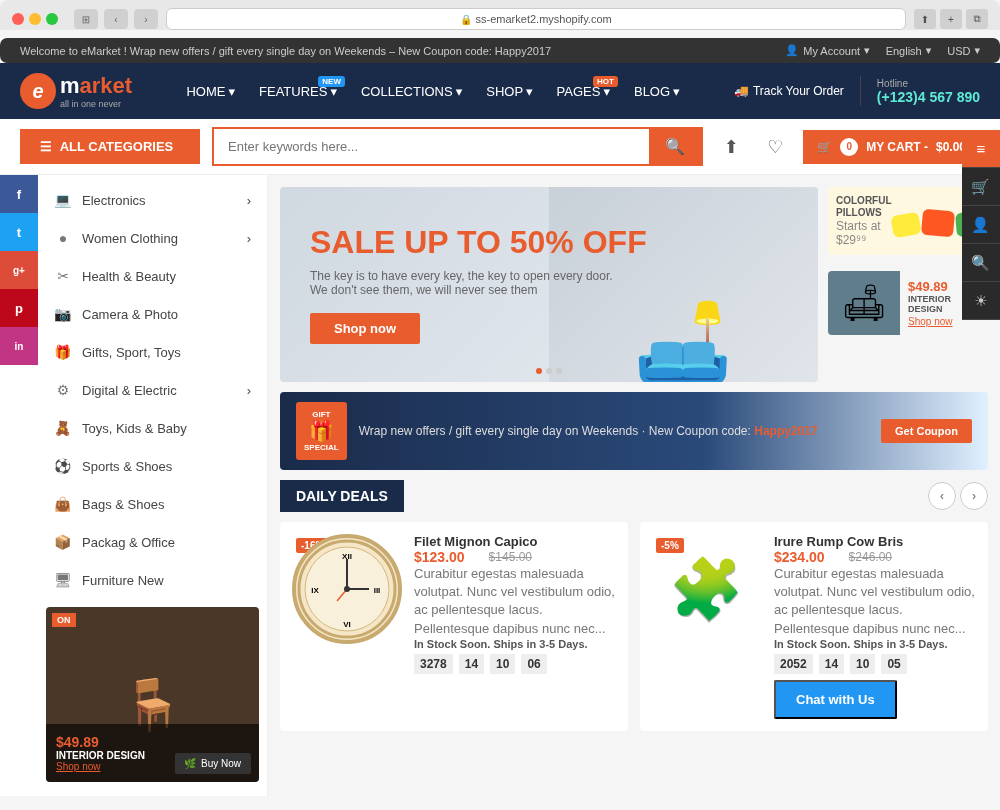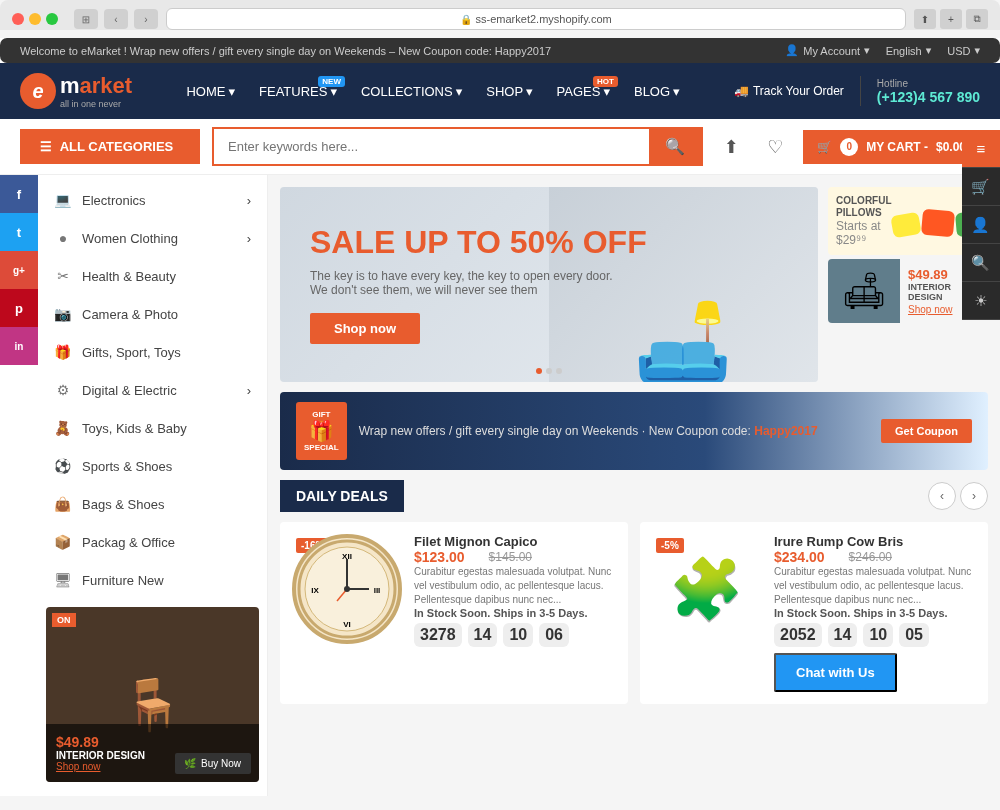--- a/index.html
+++ b/index.html
@@ -84,21 +84,21 @@
     
     .hero-section { display: flex; gap: 10px; margin-bottom: 10px; }
     .hero-banner { flex: 1; background: linear-gradient(135deg, #d0d8e0 0%, #e8edf2 100%); border-radius: 4px; position: relative; overflow: hidden; min-height: 200px; display: flex; flex-direction: direction; align-items: center; padding: 30px; }
     .hero-text { z-index: 2; }
     .hero-subtitle { font-size: 18px; color: #333; margin-bottom: 4px; }
     .hero-title { font-size: 32px; font-weight: bold; color: #e85c2e; line-height: 1.1; margin-bottom: 8px; }
     .hero-desc { font-size: 12px; color: #666; margin-bottom: 16px; }
     .hero-btn { background: #e85c2e; color: white; padding: 8px 24px; border: none; border-radius: 2px; cursor: pointer; font-size: 13px; font-weight: bold; }
 
     
-    .right-banners { width: 160px; display: flex; flex-direction: column; gap: 4px; }
+    .right-banners { width: 160px; display: flex; flex-direction: column; gap: 16px; }
 
     
     .gift-banner { background: linear-gradient(90deg, #1a2b4a 0%, #2a4a7a 60%, #e0f0ff 100%); padding: 10px 16px; border-radius: 4px; display: flex; align-items: center; gap: 12px; margin-bottom: 10px; }
     .gift-icon-wrap { background: #e85c2e; padding: 8px; border-radius: 3px; display: flex; flex-direction: column; align-items: center; }
     .gift-tag { font-size: 8px; color: white; font-weight: bold; }
     .gift-text { flex: 1; font-size: 12px; color: #ddd; }
     .coupon-code { color: #e85c2e; font-weight: bold; }
     .get-coupon-btn { background: #e85c2e; color: white; padding: 6px 14px; border: none; border-radius: 2px; cursor: pointer; font-size: 11px; font-weight: bold; white-space: nowrap; }
 
     
@@ -109,24 +109,24 @@
 
     
     .products-grid { display: grid; grid-template-columns: 1fr 1fr; gap: 12px; }
     .product-card { background: white; padding: 12px; border-radius: 4px; display: flex; flex-direction: column; gap: 6px; }
     .product-image-wrap { position: relative; display: flex; justify-content: center; margin-bottom: 8px; }
     .product-badge { position: absolute; top: 4px; left: 4px; background: #e85c2e; color: white; font-size: 10px; padding: 2px 5px; border-radius: 2px; font-weight: bold; }
     .product-name { font-size: 13px; font-weight: bold; color: #333; }
     .product-prices { display: flex; gap: 24px; align-items: center; }
     .product-price { color: #e85c2e; font-weight: bold; font-size: 14px; }
     .product-orig { color: #999; text-decoration: line-through; font-size: 12px; }
-    .product-desc { font-size: 10px; color: #777; line-height: 1.4; }
+    .product-desc { font-size: 13px; color: #777; line-height: 1.4; }
     .product-stock { font-size: 11px; color: #555; font-weight: bold; }
     .product-timer { display: flex; gap: 6px; align-items: center; margin-top: 4px; }
-    .timer-num { font-size: 16px; color: #333; font-weight: bold; background: #eee; padding: 3px 6px; border-radius: 6px; }
+    .timer-num { font-size: 12px; color: #333; font-weight: bold; background: #eee; padding: 3px 6px; border-radius: 0; }
 
     
     .slider-dots { display: flex; gap: 4px; position: absolute; bottom: 8px; left: 50%; transform: translateX(-50%); }
     .dot { width: 6px; height: 6px; border-radius: 50%; background: #ccc; }
     .dot.active { background: #e85c2e; }
 
     
     .chat-btn { background: #2196F3; color: white; padding: 10px 20px; font-size: 13px; font-weight: bold; cursor: pointer; border-radius: 2px; text-align: center; display: inline-block; }
 
     

